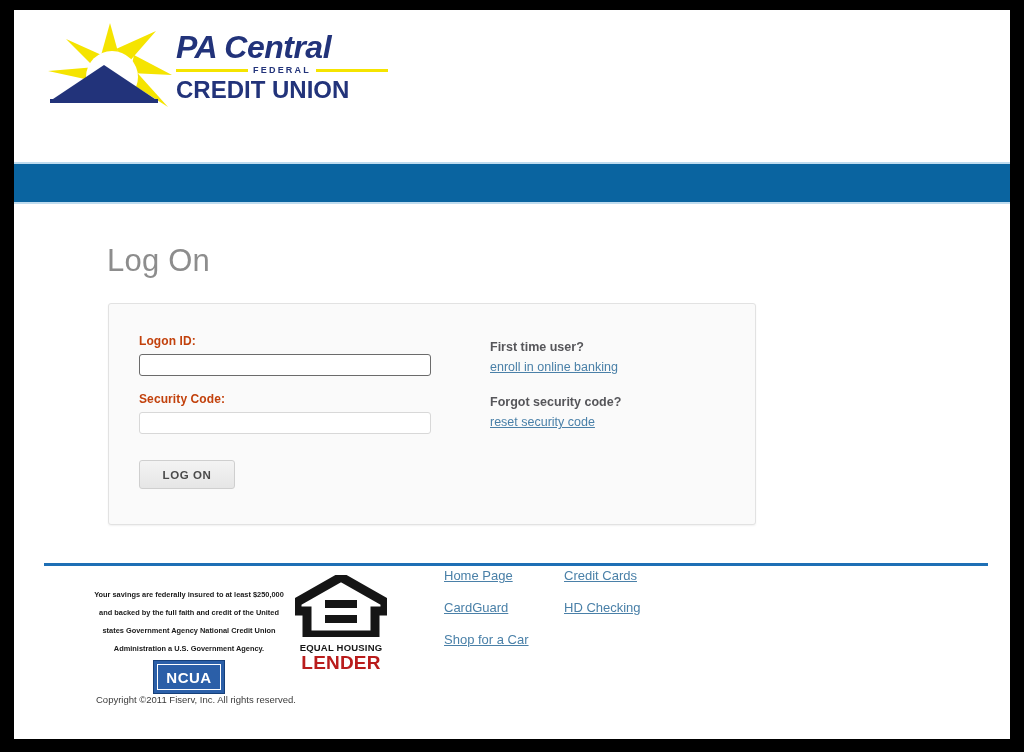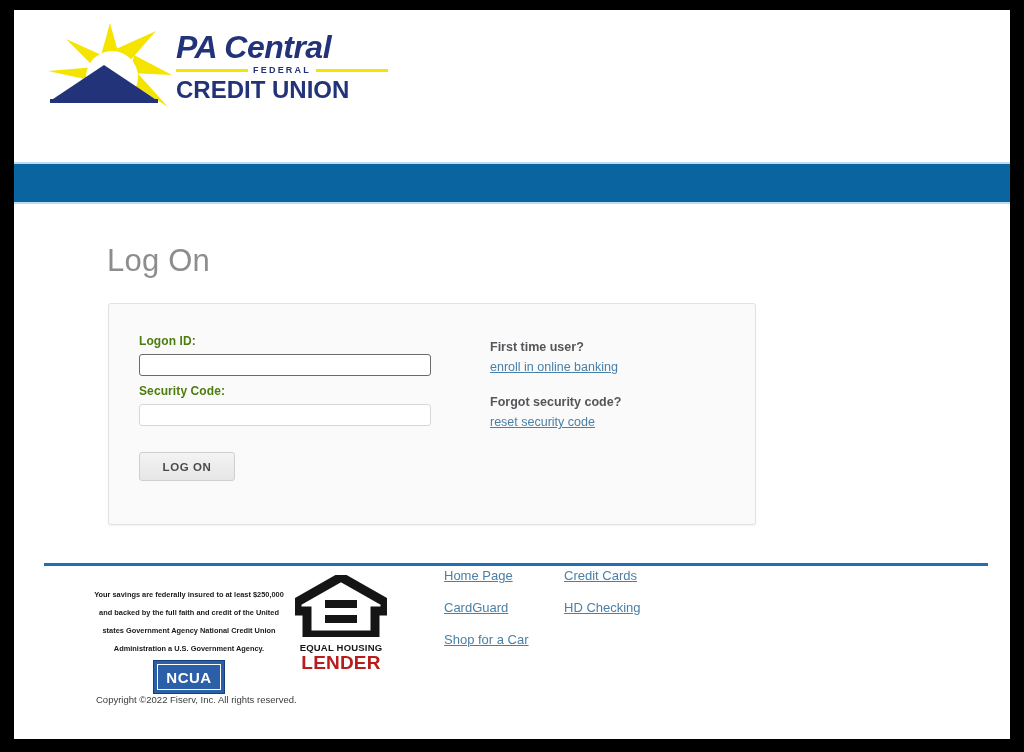--- a/index.html
+++ b/index.html
@@ -151,21 +151,21 @@
   .card-right {
     flex: 1 1 auto;
     padding: 36px 0 0 21px;
     box-sizing: border-box;
   }
 
   .field-label {
     font-family: "Liberation Sans", sans-serif;
     font-weight: bold;
     font-size: 12px;
-    color: #4d7c0f;
+    color: #c2410c;
     margin: 0 0 6px 0;
     letter-spacing: 0.1px;
   }
   .text-input {
     display: block;
     width: 292px;
     height: 22px;
     box-sizing: border-box;
     border: 1px solid #d8d8d8;
     border-radius: 3px;
@@ -173,21 +173,21 @@
     font-family: "Liberation Sans", sans-serif;
     font-size: 12px;
     color: #333333;
     padding: 2px 6px;
     outline: none;
   }
   .text-input.focused {
     border: 1px solid #6b6b6b;
   }
   .field-block + .field-block {
-    margin-top: 8px;
+    margin-top: 16px;
   }
 
   .logon-button {
     margin-top: 26px;
     width: 96px;
     height: 29px;
     border: 1px solid #cfcfcf;
     border-radius: 3px;
     background: linear-gradient(to bottom, #f3f3f3 0%, #e6e6e6 100%);
     font-family: "Liberation Sans", sans-serif;
@@ -464,19 +464,19 @@
               <a class="footer-link" href="#">HD Checking</a>
             </div>
           </div>
           <div class="fl-row">
             <div class="fl-col1">
               <a class="footer-link" href="#">Shop for a Car</a>
             </div>
           </div>
         </div>
 
-        <div class="copyright">Copyright ©2022 Fiserv, Inc. All rights reserved.</div>
+        <div class="copyright">Copyright ©2011 Fiserv, Inc. All rights reserved.</div>
 
       </div>
     </div>
 
   </div>
 </div>
 
 </body></html>

